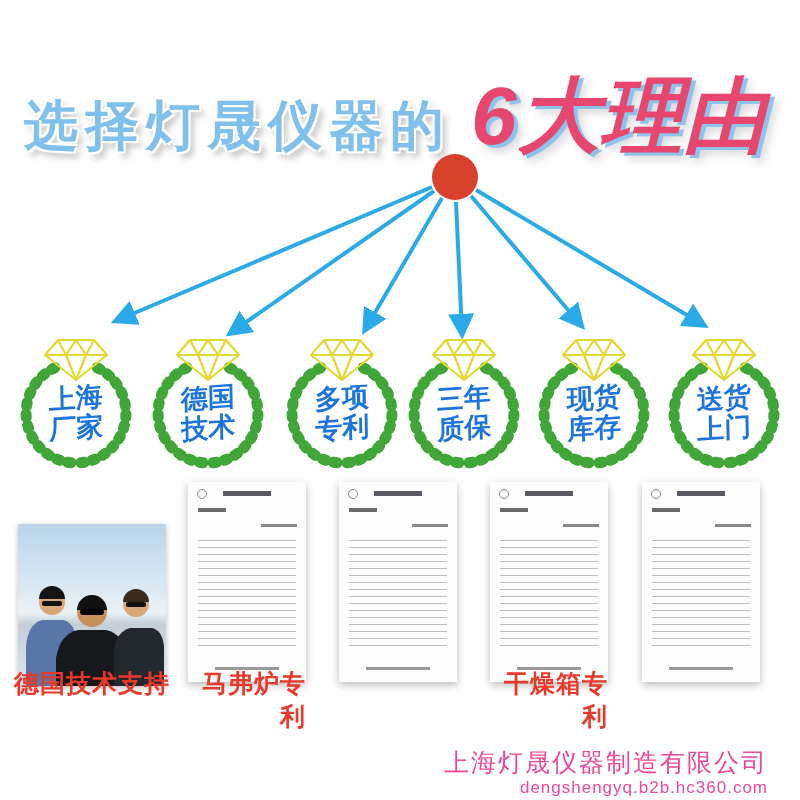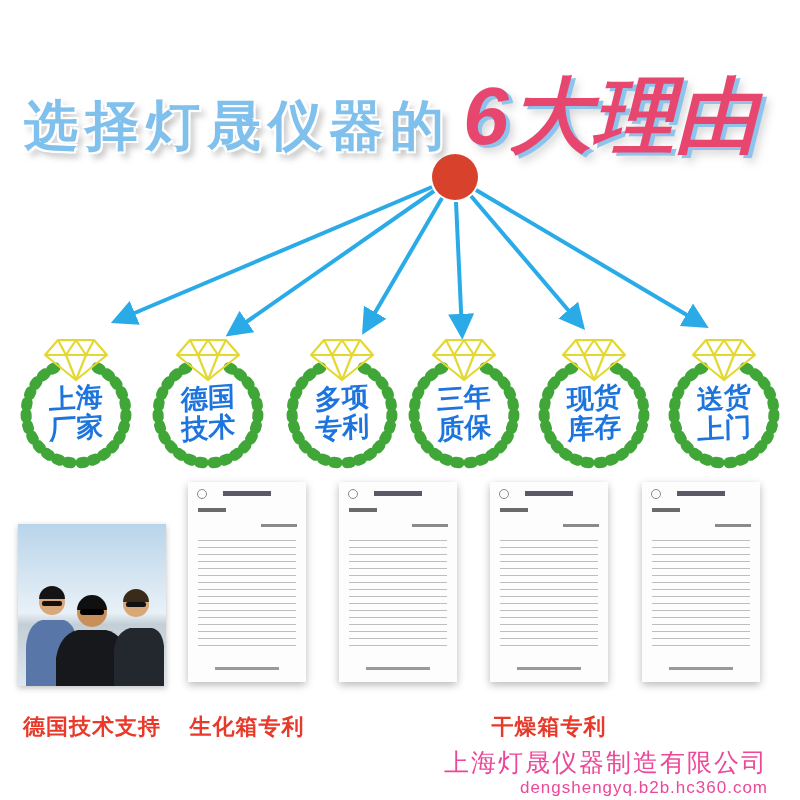--- a/index.html
+++ b/index.html
@@ -9,21 +9,21 @@
   }
   
   .title{
     position:absolute;left:24px;top:62px;display:flex;align-items:baseline;white-space:nowrap;z-index:5;
   }
   .t1{
     font-size:54px;font-weight:bold;letter-spacing:7px;color:#7fc0ed;
     text-shadow:2px 2px 0 #fff,-2px -2px 0 #fff,2px -2px 0 #fff,-2px 2px 0 #fff,5px 6px 6px rgba(110,110,110,.45);
   }
   .t2{
-    font-size:82px;font-weight:800;font-style:italic;color:#e7476e;margin-left:12px;letter-spacing:1px;
+    font-size:82px;font-weight:800;font-style:italic;color:#e7476e;margin-left:20px;letter-spacing:1px;
     text-shadow:4px 3px 0 #8cc4ee,7px 7px 8px rgba(120,120,120,.3);
   }
   
   .arrows{position:absolute;left:0;top:0;width:800px;height:800px;pointer-events:none;}
   
   .badge{position:absolute;top:328px;width:132px;height:152px;}
   .b1{left:10px}.b2{left:142px}.b3{left:276px}.b4{left:398px}.b5{left:528px}.b6{left:658px}
   .badge svg.wreath{position:absolute;left:0;top:0;width:132px;height:152px;}
   .badge-text{
     position:absolute;left:0;top:55px;width:100%;text-align:center;
@@ -44,21 +44,21 @@
   .cert-no{position:absolute;left:10px;top:26px;width:28px;height:4px;background:#6b6b6b;}
   .cert-date{position:absolute;right:9px;top:42px;width:36px;height:3px;background:#8a8a8a;}
   .cert-body{
     position:absolute;left:10px;right:10px;top:58px;bottom:34px;
     background:repeating-linear-gradient(to bottom,#a9a9a9 0 1px,transparent 1px 7px);
     opacity:.75;
   }
   .cert-foot{position:absolute;left:50%;bottom:12px;transform:translateX(-50%);width:64px;height:3px;background:#9a9a9a;}
   
   .caption{
-    position:absolute;top:712px;text-align:center;color:#e8392a;font-size:22px;font-weight:600;letter-spacing:1px;
+    position:absolute;top:667px;text-align:right;color:#e8392a;font-size:25px;font-weight:600;letter-spacing:1px;
   }
   .cap1{left:14px;width:156px}.cap2{left:188px;width:118px}.cap3{left:339px;width:118px}
   .cap4{left:490px;width:118px}.cap5{left:642px;width:118px}
   
   .footer-company{position:absolute;right:32px;top:746px;font-size:25px;color:#ec4899;letter-spacing:2px;}
   .footer-url{position:absolute;right:32px;top:778px;font-size:17px;color:#ec4899;letter-spacing:1px;}
 </style>
 </head>
 <body>
 
@@ -214,19 +214,19 @@
   <div class="cert c4">
     <div class="cert-seal"></div>
     <div class="cert-head"></div>
     <div class="cert-no"></div>
     <div class="cert-date"></div>
     <div class="cert-body"></div>
     <div class="cert-foot"></div>
   </div>
 
   <div class="caption cap1">德国技术支持</div>
-  <div class="caption cap2">生化箱专利</div>
+  <div class="caption cap2">马弗炉专利</div>
   <div class="caption cap4">干燥箱专利</div>
 
   <div class="footer-company">上海灯晟仪器制造有限公司</div>
   <div class="footer-url">dengshengyq.b2b.hc360.com</div>
 
 </div>
 
 </body></html>

